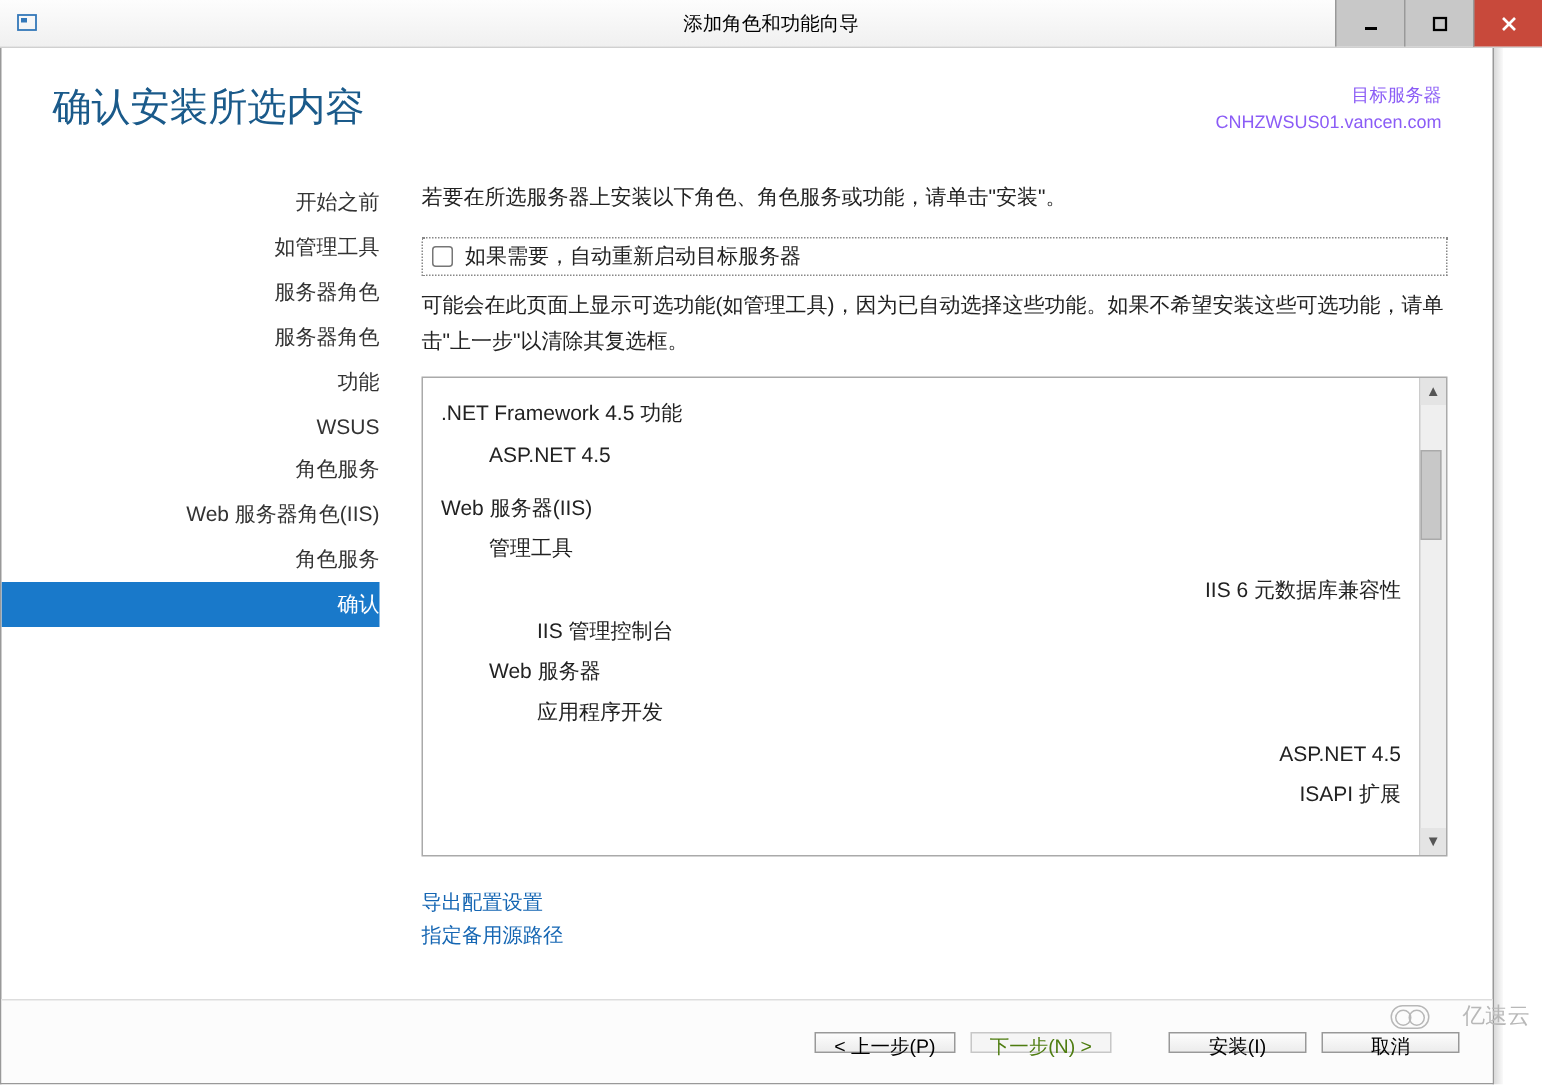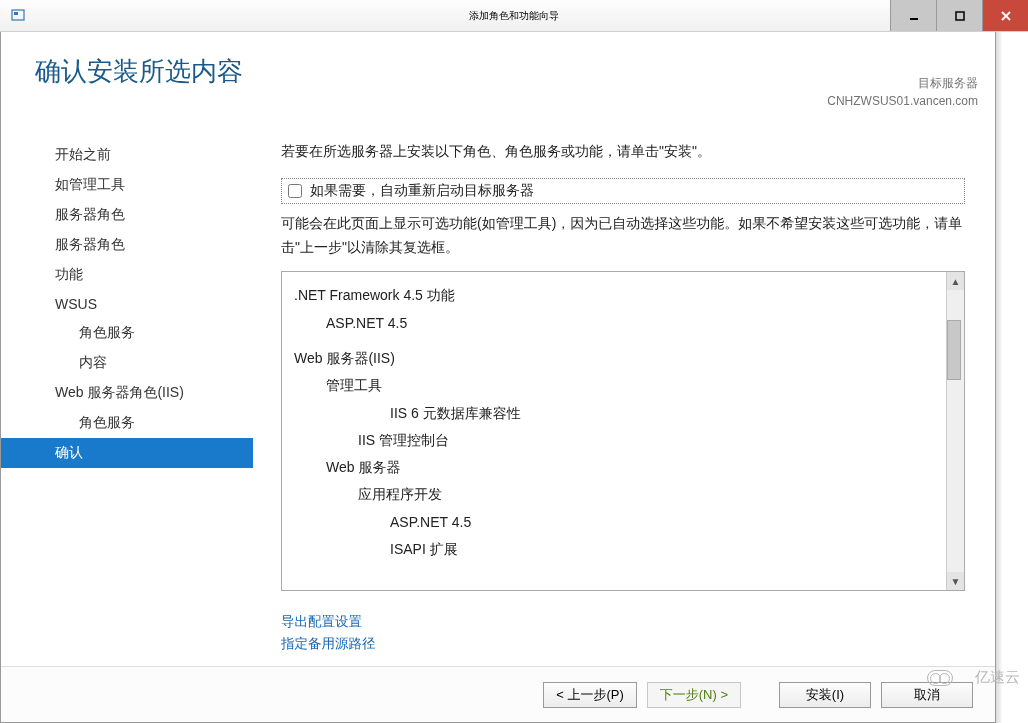--- a/index.html
+++ b/index.html
@@ -13,21 +13,21 @@
       align-items: center;
       position: relative;
     }
     .titlebar-icon {
       width: 16px; height: 16px; margin-left: 10px;
       display: inline-flex; align-items: center; justify-content: center;
     }
     .titlebar-title {
       position: absolute;
       left: 50%; transform: translateX(-50%);
-      font-size: 10px; color: #000;
+      font-size: 13px; color: #000;
     }
     .window-controls {
       margin-left: auto; display: flex; height: 100%;
     }
     .win-btn {
       width: 46px; height: 100%;
       display: flex; align-items: center; justify-content: center;
       border-left: 1px solid #999;
       background: #c8c8c8;
       font-size: 14px;
@@ -44,48 +44,48 @@
       flex-direction: column;
       width: 996px;
     }
     .outer-wrap { display:flex; }
     .shadow {
       width: 6px;
       background: linear-gradient(to right, rgba(0,0,0,0.15), rgba(0,0,0,0.02));
     }
     
     .header-area {
-      padding: 22px 17px 10px 34px;
+      padding: 22px 34px 10px 34px;
       display: flex;
       justify-content: space-between;
       align-items: flex-start;
     }
     .page-title {
       font-size: 26px;
       color: #1a5a8a;
       font-weight: 300;
     }
     .target-info {
       text-align: right;
       font-size: 12px;
-      color: #737373;
+      color: #8b5cf6;
       line-height: 1.5;
-      margin-top: 20px;
     }
     
     .middle {
       flex: 1;
       display: flex;
       padding: 10px 0 0 0;
       overflow: hidden;
     }
     
     .sidebar {
       width: 252px;
       padding: 10px 0 0 0;
+      text-align: right;
     }
     .nav-item {
       font-size: 14px;
       padding: 6px 0 6px 54px;
       color: #333;
       cursor: pointer;
     }
     .nav-item.sub { padding-left: 78px; }
     .nav-item.active {
       background: #1979ca;
@@ -121,21 +121,21 @@
     }
     .feature-list {
       flex: 1;
       padding: 10px 12px;
       overflow: hidden;
       line-height: 1.95;
     }
     .lvl1 { padding-left: 0; }
     .lvl2 { padding-left: 32px; }
     .lvl3 { padding-left: 64px; }
-    .lvl4 { padding-left: 96px; }
+    .lvl4 { padding-left: 96px; text-align: right; }
     .feature-scrollbar {
       width: 18px;
       background: #efefef;
       border-left: 1px solid #ccc;
       display: flex; flex-direction: column;
       align-items: center;
     }
     .sb-btn {
       height: 18px; width: 100%;
       display:flex;align-items:center;justify-content:center;
@@ -164,21 +164,21 @@
       border-top: 1px solid #ddd;
       display: flex;
       justify-content: flex-end;
       align-items: center;
       gap: 10px;
       padding: 0 22px;
       background: #fcfcfc;
     }
     .btn {
       min-width: 92px;
-      height: 26px;
+      height: 14px;
       border: 1px solid #999;
       background: linear-gradient(#fdfdfd,#ececec);
       font-size: 13px;
       padding: 0 12px;
       cursor: pointer;
     }
     .btn.disabled {
       color: #4d7c0f;
       border-color: #c7c7c7;
       background: #f5f5f5;
@@ -249,21 +249,20 @@
 
   <div class="middle">
     <div class="sidebar" id="sidebar">
           <div class="nav-item">开始之前</div>
           <div class="nav-item">如管理工具</div>
           <div class="nav-item">服务器角色</div>
           <div class="nav-item">服务器角色</div>
           <div class="nav-item">功能</div>
           <div class="nav-item">WSUS</div>
           <div class="nav-item sub">角色服务</div>
-          <div class="nav-item sub">内容</div>
           <div class="nav-item">Web 服务器角色(IIS)</div>
           <div class="nav-item sub">角色服务</div>
           <div class="nav-item active">确认</div>
         </div>
 
     <div class="content">
       <div class="instruction">若要在所选服务器上安装以下角色、角色服务或功能，请单击"安装"。</div>
 
       <label class="checkbox-row">
         <input type="checkbox" style="">

